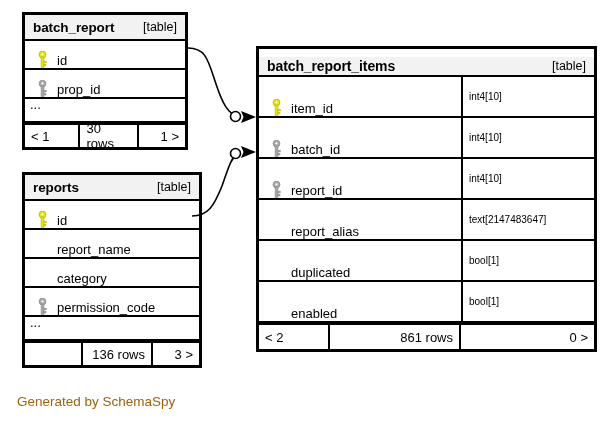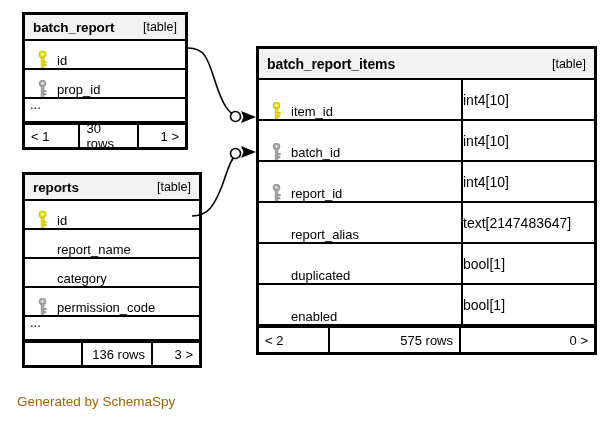--- a/index.html
+++ b/index.html
@@ -64,22 +64,22 @@
     flex: 1 1 auto;
     padding-left: 6px;
     font-size: 13px;
     min-width: 0;
   }
   .col-type {
     display: flex;
     align-items: center;
     box-sizing: border-box;
     border-left: 2px solid #000000;
-    padding-left: 0;
-    font-size: 14px;
+    padding-left: 6px;
+    font-size: 10px;
     white-space: nowrap;
   }
 
   .keyslot {
     width: 22px;
     flex: 0 0 22px;
     display: flex;
     align-items: center;
     justify-content: center;
   }
@@ -138,21 +138,21 @@
   }
   #tbl-reports .foot-left  { width: 56px; }
   #tbl-reports .foot-mid   { flex: 1 1 auto; }
   #tbl-reports .foot-right { width: 46px; }
 
   #tbl-batch-report-items {
     left: 256px;
     top: 46px;
     width: 341px;
   }
-  #tbl-batch-report-items .ent-header { height: 31px; }
+  #tbl-batch-report-items .ent-header { height: 20px; margin-top: 8px; }
   #tbl-batch-report-items .ent-title  { font-size: 14px; }
   #tbl-batch-report-items .row        { height: 41px; }
   #tbl-batch-report-items .col-type   { width: 133px; flex: 0 0 133px; }
   #tbl-batch-report-items .ent-footer { height: 26px; }
   #tbl-batch-report-items .foot-left  { width: 69px; }
   #tbl-batch-report-items .foot-mid   { flex: 1 1 auto; }
   #tbl-batch-report-items .foot-right { width: 133px; }
 
   
   #connectors {
@@ -356,21 +356,21 @@
     <div class="row">
       <div class="col-name">
         <span class="keyslot"></span>
         <span class="colname-text">enabled</span>
       </div>
       <div class="col-type">bool[1]</div>
     </div>
 
     <div class="ent-footer">
       <div class="foot-cell foot-left">&lt; 2</div>
-      <div class="foot-cell foot-mid">575 rows</div>
+      <div class="foot-cell foot-mid">861 rows</div>
       <div class="foot-cell foot-right">0 &gt;</div>
     </div>
   </div>
 
   <svg id="connectors" viewBox="0 0 612 424" width="612" height="424">
 
     <g>
       <path d="M 188 48 C 206 48 208 60 216 84 C 223 105 228 113 238 117" fill="none" stroke="#000000" stroke-width="1.6"></path>
       <circle cx="235.5" cy="116.5" r="5" fill="#ffffff" stroke="#000000" stroke-width="1.6"></circle>
       <path d="M 256 117 L 241 111 L 243.5 117 L 241 123 Z" fill="#000000"></path>

